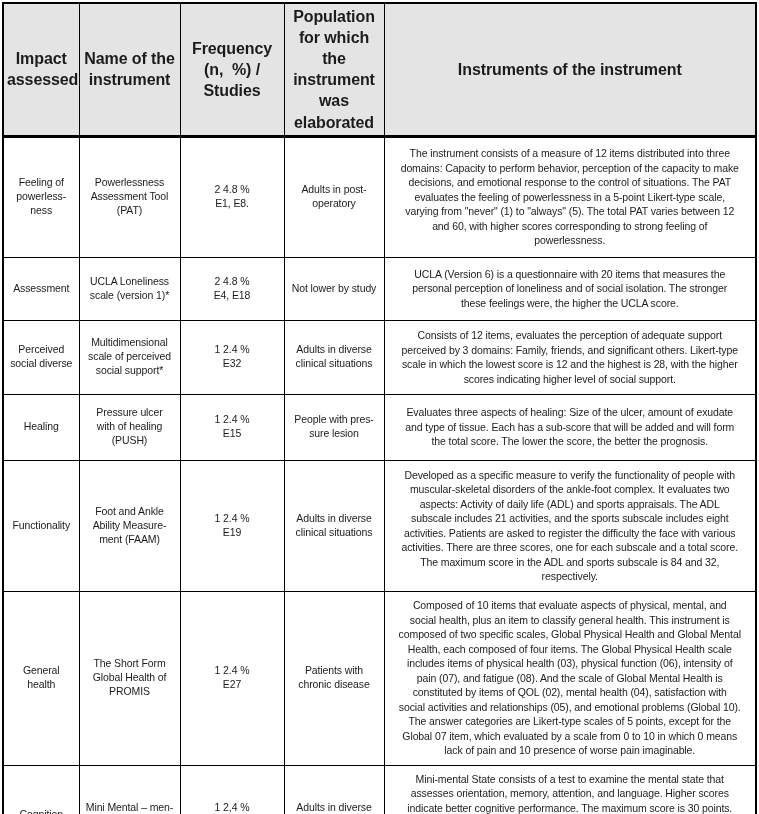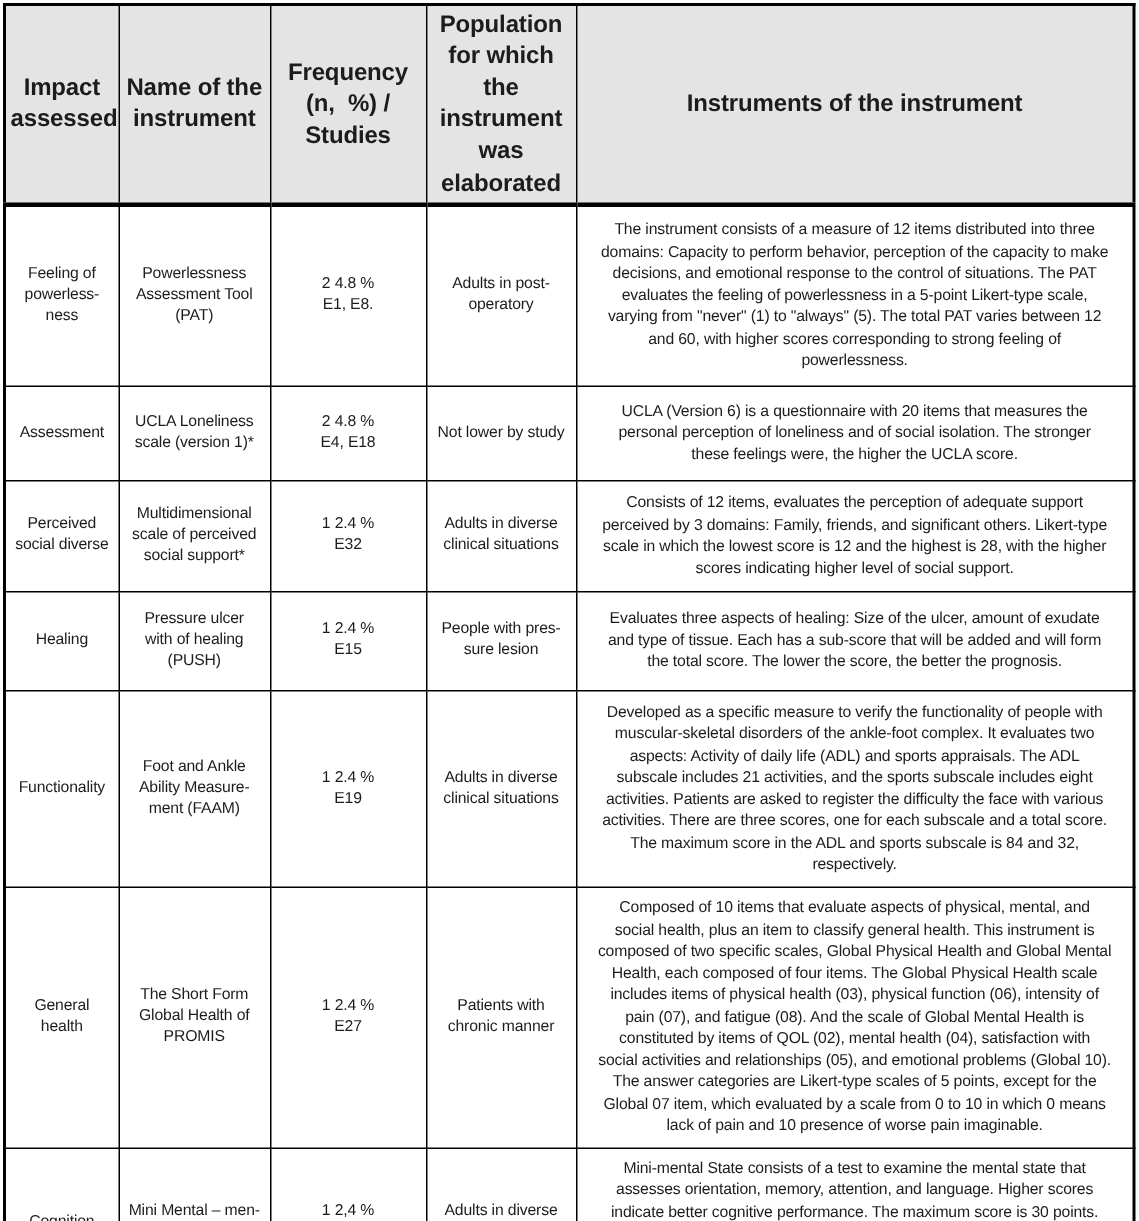--- a/index.html
+++ b/index.html
@@ -153,21 +153,21 @@
         <td class="desc">Developed as a specific measure to verify the functionality of people with muscular-skeletal disorders of the ankle-foot complex. It evaluates two aspects: Activity of daily life (ADL) and sports appraisals. The ADL subscale includes 21 activities, and the sports subscale includes eight activities. Patients are asked to register the difficulty the face with various activities.  There are three scores, one for each subscale and a total score. The maximum score in the ADL and sports subscale is 84 and 32, respectively.</td>
       </tr>
       <tr>
         <td class="wrap">General health</td>
         <td class="wrap">The Short Form
 Global Health of
 PROMIS</td>
         <td class="wrap">1 2.4 %
 E27</td>
         <td class="wrap">Patients with
-chronic manner</td>
+chronic disease</td>
         <td class="desc">Composed of 10 items that evaluate aspects of physical, mental, and social health, plus an item to classify general health.  This instrument is composed of two specific scales, Global Physical Health and Global Mental Health, each composed of four items. The Global Physical Health scale includes items of physical health (03), physical function (06), intensity of pain (07), and fatigue (08). And the scale of Global Mental Health is constituted by items of QOL (02), mental health (04), satisfaction with social activities and relationships (05), and emotional problems (Global 10). The answer categories are Likert-type scales of 5 points, except for the Global 07 item, which evaluated by a scale from 0 to 10 in which 0 means lack of pain and 10 presence of worse pain imaginable.</td>
       </tr>
       <tr>
         <td class="wrap">Cognition</td>
         <td class="wrap">Mini Mental – men-
 tal exam</td>
         <td class="wrap">1 2,4 %
 E29</td>
         <td class="wrap">Adults in diverse
 clinical situations</td>

